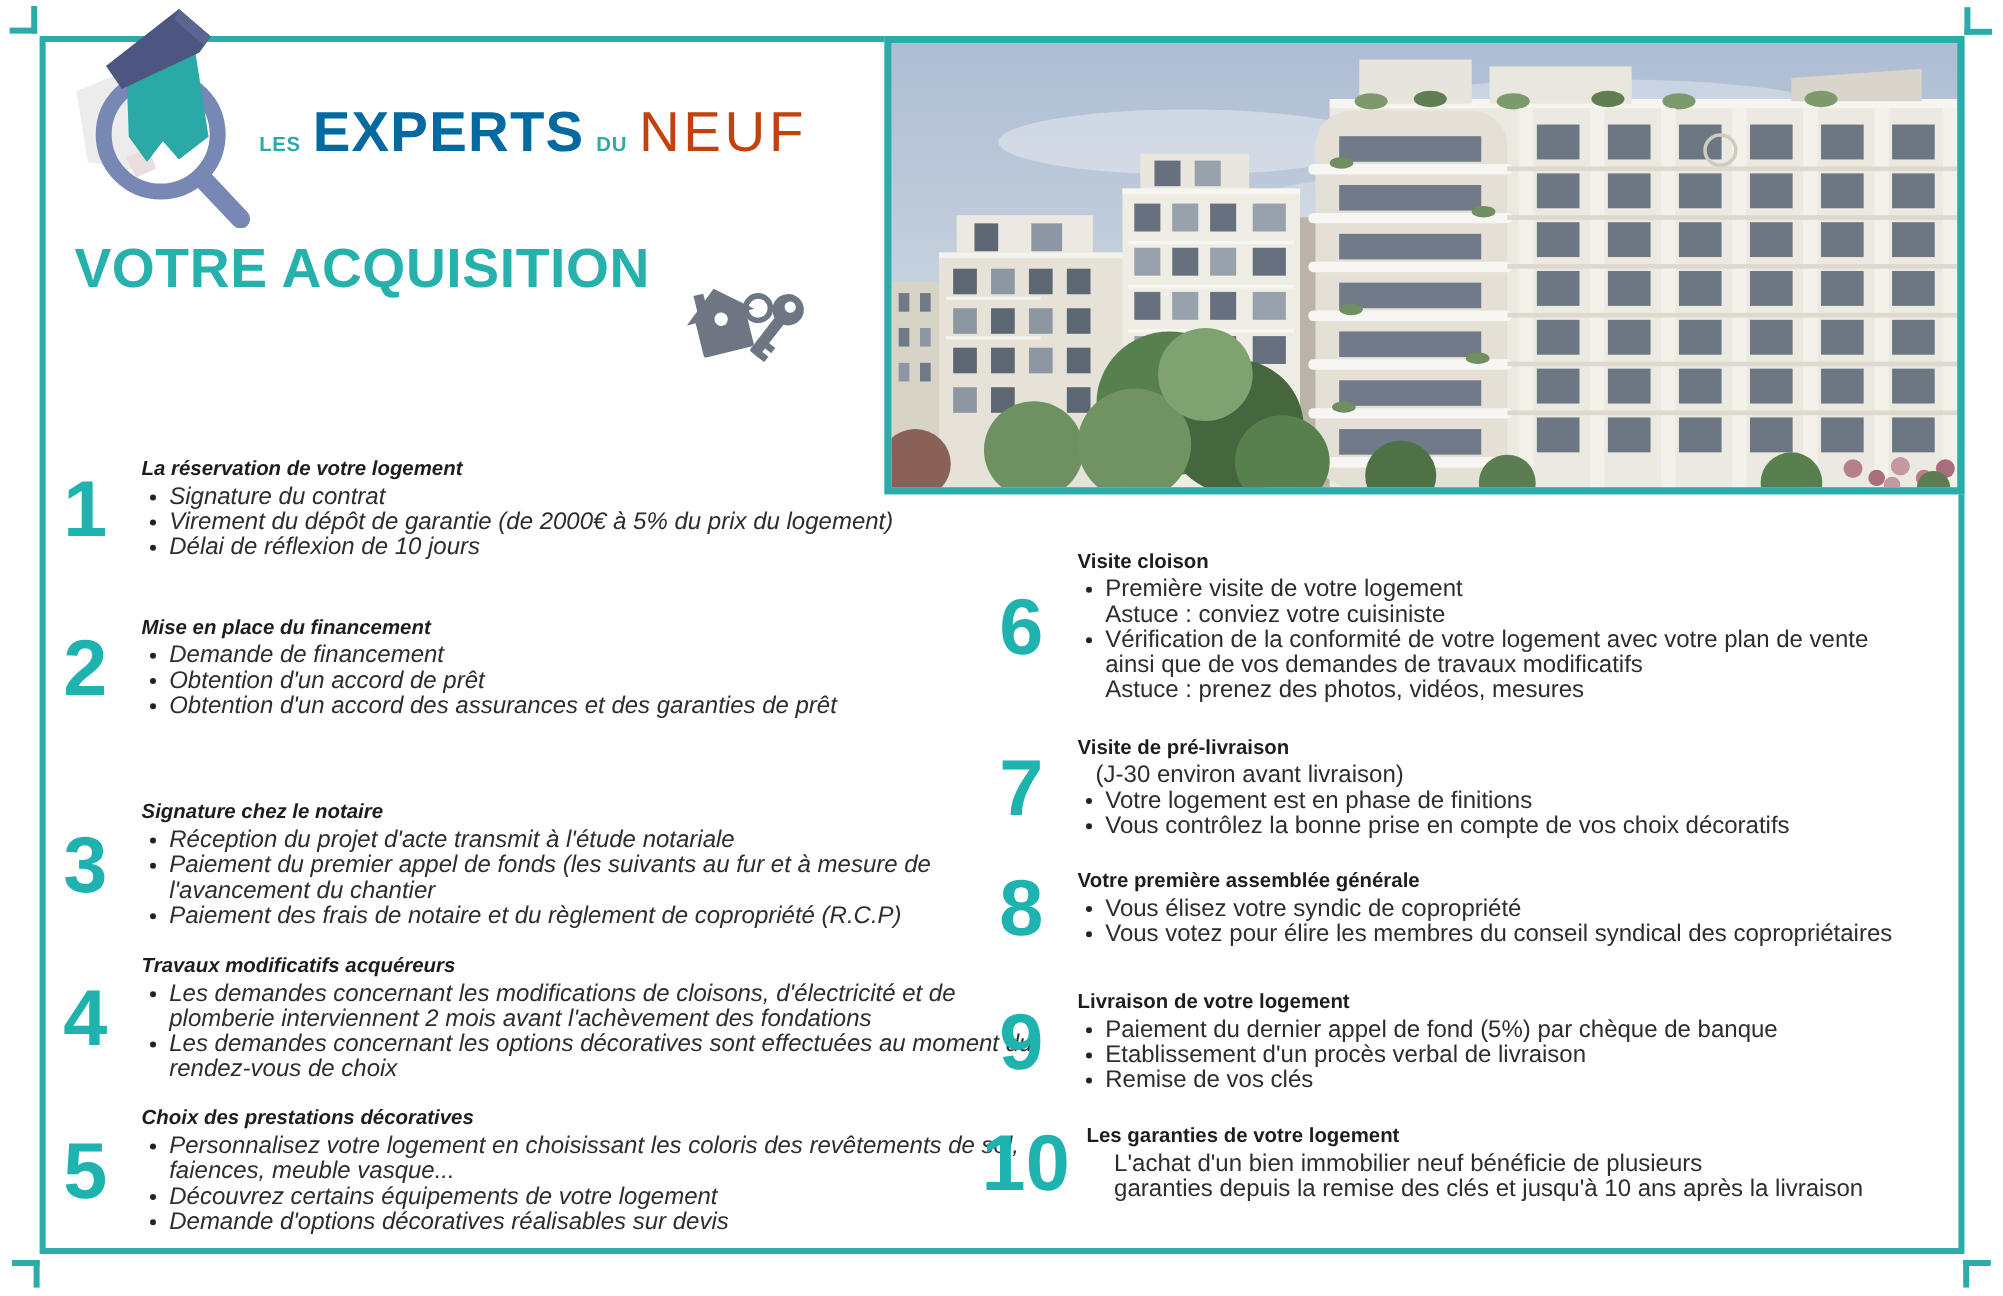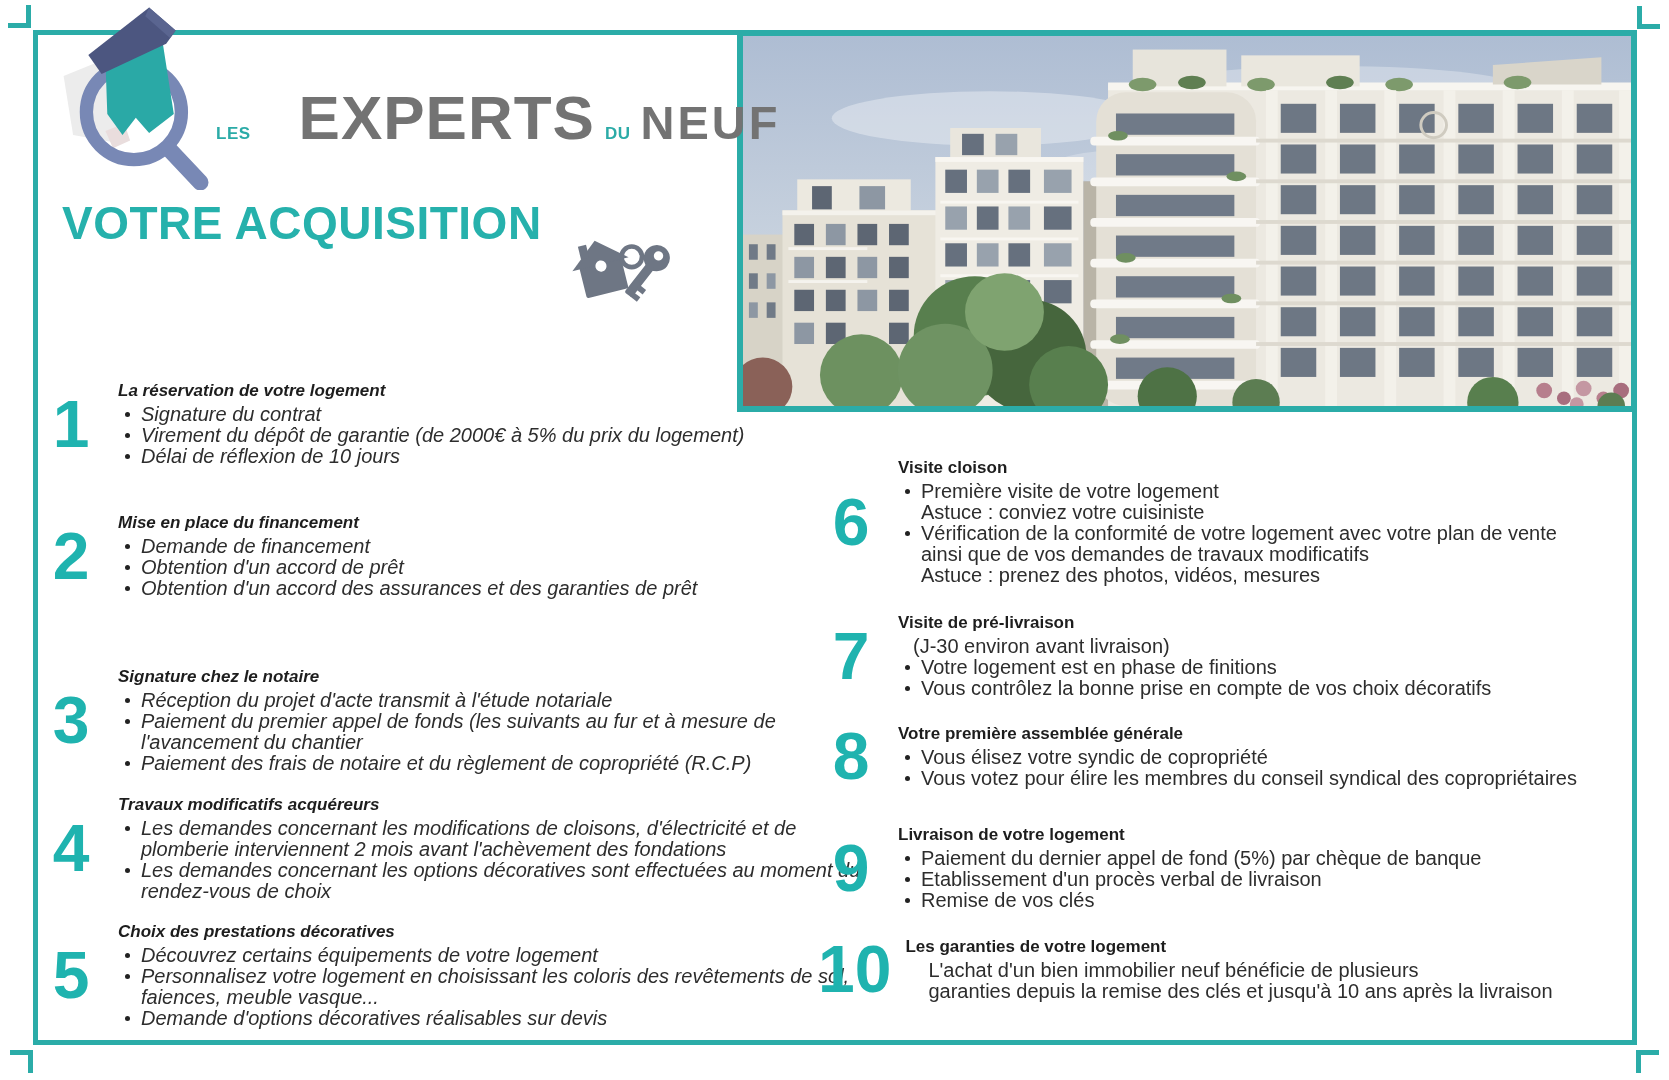--- a/index.html
+++ b/index.html
@@ -23,22 +23,22 @@
   .corner.tr{right:9px;top:6px;border-left-width:5px;border-bottom-width:5px;}
   .corner.bl{left:10px;bottom:7px;border-top-width:5px;border-right-width:5px;}
   .corner.br{right:10px;bottom:7px;border-top-width:5px;border-left-width:5px;}
   
   .logo-icon{position:absolute;left:52px;top:0px;width:160px;height:190px;z-index:3;}
   .logo-text{
     position:absolute;left:216px;top:82px;z-index:3;display:flex;align-items:baseline;
     gap:10px;white-space:nowrap;
   }
   .logo-les,.logo-du{font-size:17px;font-weight:700;color:#2BABA7;letter-spacing:.5px;}
-  .logo-experts{font-size:62px;font-weight:700;color:#737373;letter-spacing:1px;margin-left:38px;}
-  .logo-neuf{font-size:47px;font-weight:700;color:#737373;letter-spacing:3px;}
+  .logo-experts{font-size:47px;font-weight:700;color:#0369a1;letter-spacing:1px;}
+  .logo-neuf{font-size:47px;font-weight:400;color:#c2410c;letter-spacing:3px;}
   .main-title{
     position:absolute;left:62px;top:192px;z-index:2;margin:0;
     font-size:46px;font-weight:700;line-height:63px;color:#26B1AC;letter-spacing:.5px;
   }
   .main-title span{display:block;}
   .keys{position:absolute;left:558px;top:218px;width:112px;height:100px;z-index:2;}
   
   .photo{
     position:absolute;left:737px;top:30px;width:900px;height:382px;z-index:2;
     border:6px solid var(--accent);box-sizing:border-box;background:#ccd6e2;margin:0;
@@ -377,22 +377,22 @@
       <li class="b">Les demandes concernant les options décoratives sont effectuées au moment du rendez-vous de choix</li>
     </ul>
   </div>
 </section>
 
 <section class="step col-left" style="left:38px;top:921px;">
   <div class="num">5</div>
   <div class="content">
     <h2 class="step-title">Choix des prestations décoratives</h2>
     <ul class="items">
+      <li class="b">Personnalisez votre logement en choisissant les coloris des revêtements de sol, faiences, meuble vasque...</li>
       <li class="b">Découvrez certains équipements de votre logement</li>
-      <li class="b">Personnalisez votre logement en choisissant les coloris des revêtements de sol, faiences, meuble vasque...</li>
       <li class="b">Demande d'options décoratives réalisables sur devis</li>
     </ul>
   </div>
 </section>
 
 <section class="step col-right" style="left:818px;top:457px;">
   <div class="num">6</div>
   <div class="content">
     <h2 class="step-title">Visite cloison</h2>
     <ul class="items">

